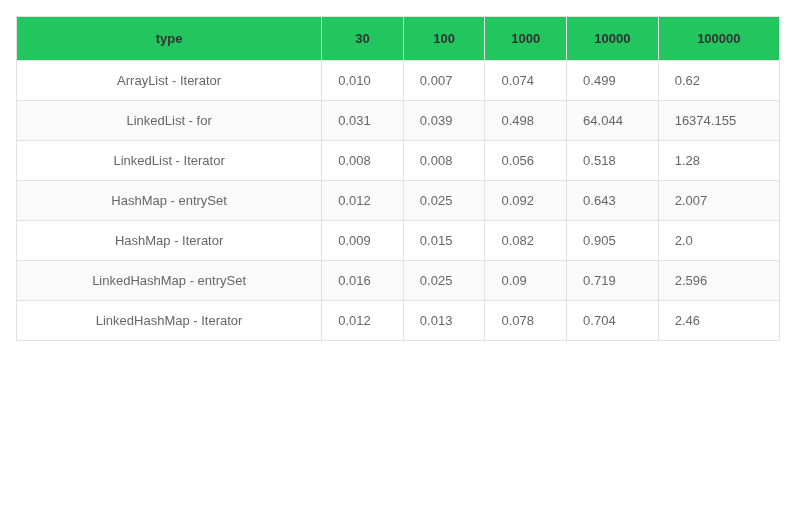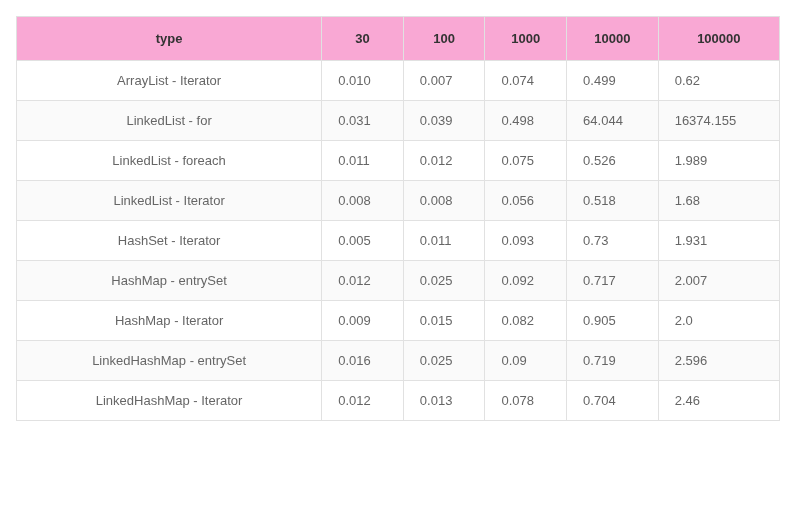--- a/index.html
+++ b/index.html
@@ -13,21 +13,21 @@
     padding: 16px;
     font-size: 13px;
     color: #555;
   }
   table {
     width: 100%;
     border-collapse: collapse;
     border: 1px solid #e1e1e1;
   }
   thead th {
-    background: #f9a8d4;
+    background: #22c55e;
     font-weight: 700;
     color: #333;
     text-align: center;
     padding: 14px 10px;
     border: 1px solid #e1e1e1;
   }
   thead th:first-child {
     width: 40%;
     text-align: center;
   }
@@ -75,49 +75,33 @@
     </tr>
     <tr>
       <td>LinkedList - for</td>
       <td>0.031</td>
       <td>0.039</td>
       <td>0.498</td>
       <td>64.044</td>
       <td>16374.155</td>
     </tr>
     <tr>
-      <td>LinkedList - foreach</td>
-      <td>0.011</td>
-      <td>0.012</td>
-      <td>0.075</td>
-      <td>0.526</td>
-      <td>1.989</td>
-    </tr>
-    <tr>
       <td>LinkedList - Iterator</td>
       <td>0.008</td>
       <td>0.008</td>
       <td>0.056</td>
       <td>0.518</td>
-      <td>1.68</td>
-    </tr>
-    <tr>
-      <td>HashSet - Iterator</td>
-      <td>0.005</td>
-      <td>0.011</td>
-      <td>0.093</td>
-      <td>0.73</td>
-      <td>1.931</td>
+      <td>1.28</td>
     </tr>
     <tr>
       <td>HashMap - entrySet</td>
       <td>0.012</td>
       <td>0.025</td>
       <td>0.092</td>
-      <td>0.717</td>
+      <td>0.643</td>
       <td>2.007</td>
     </tr>
     <tr>
       <td>HashMap - Iterator</td>
       <td>0.009</td>
       <td>0.015</td>
       <td>0.082</td>
       <td>0.905</td>
       <td>2.0</td>
     </tr>

